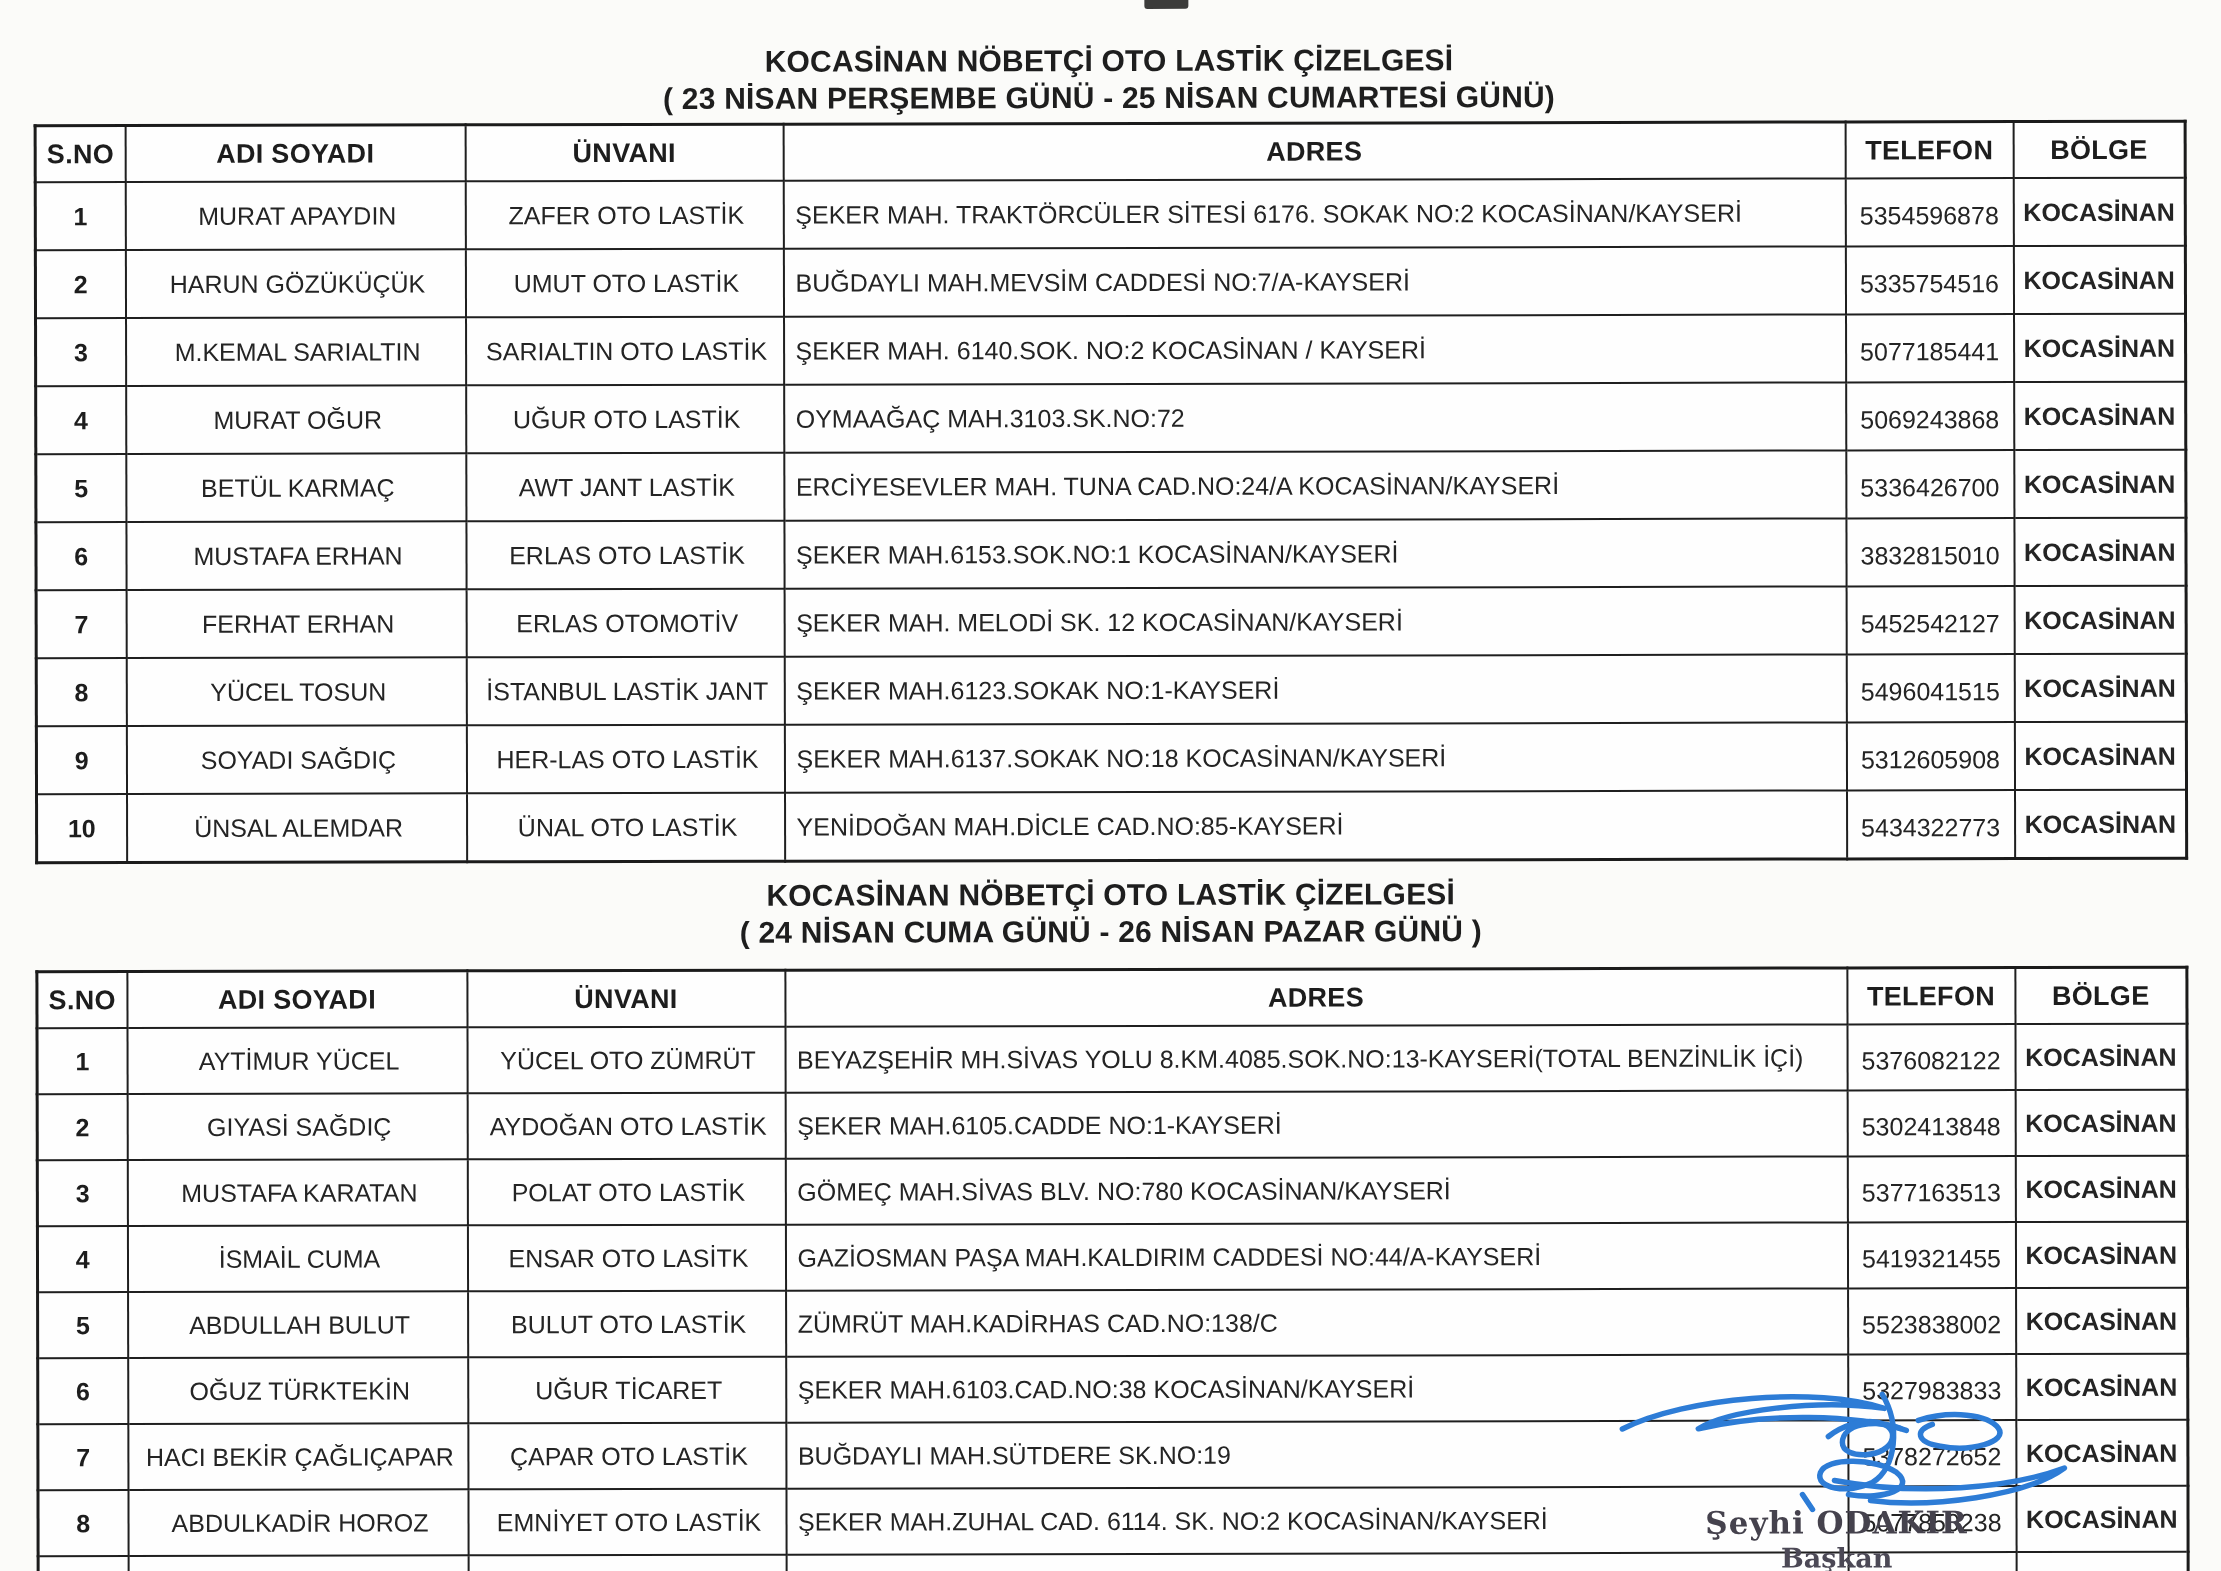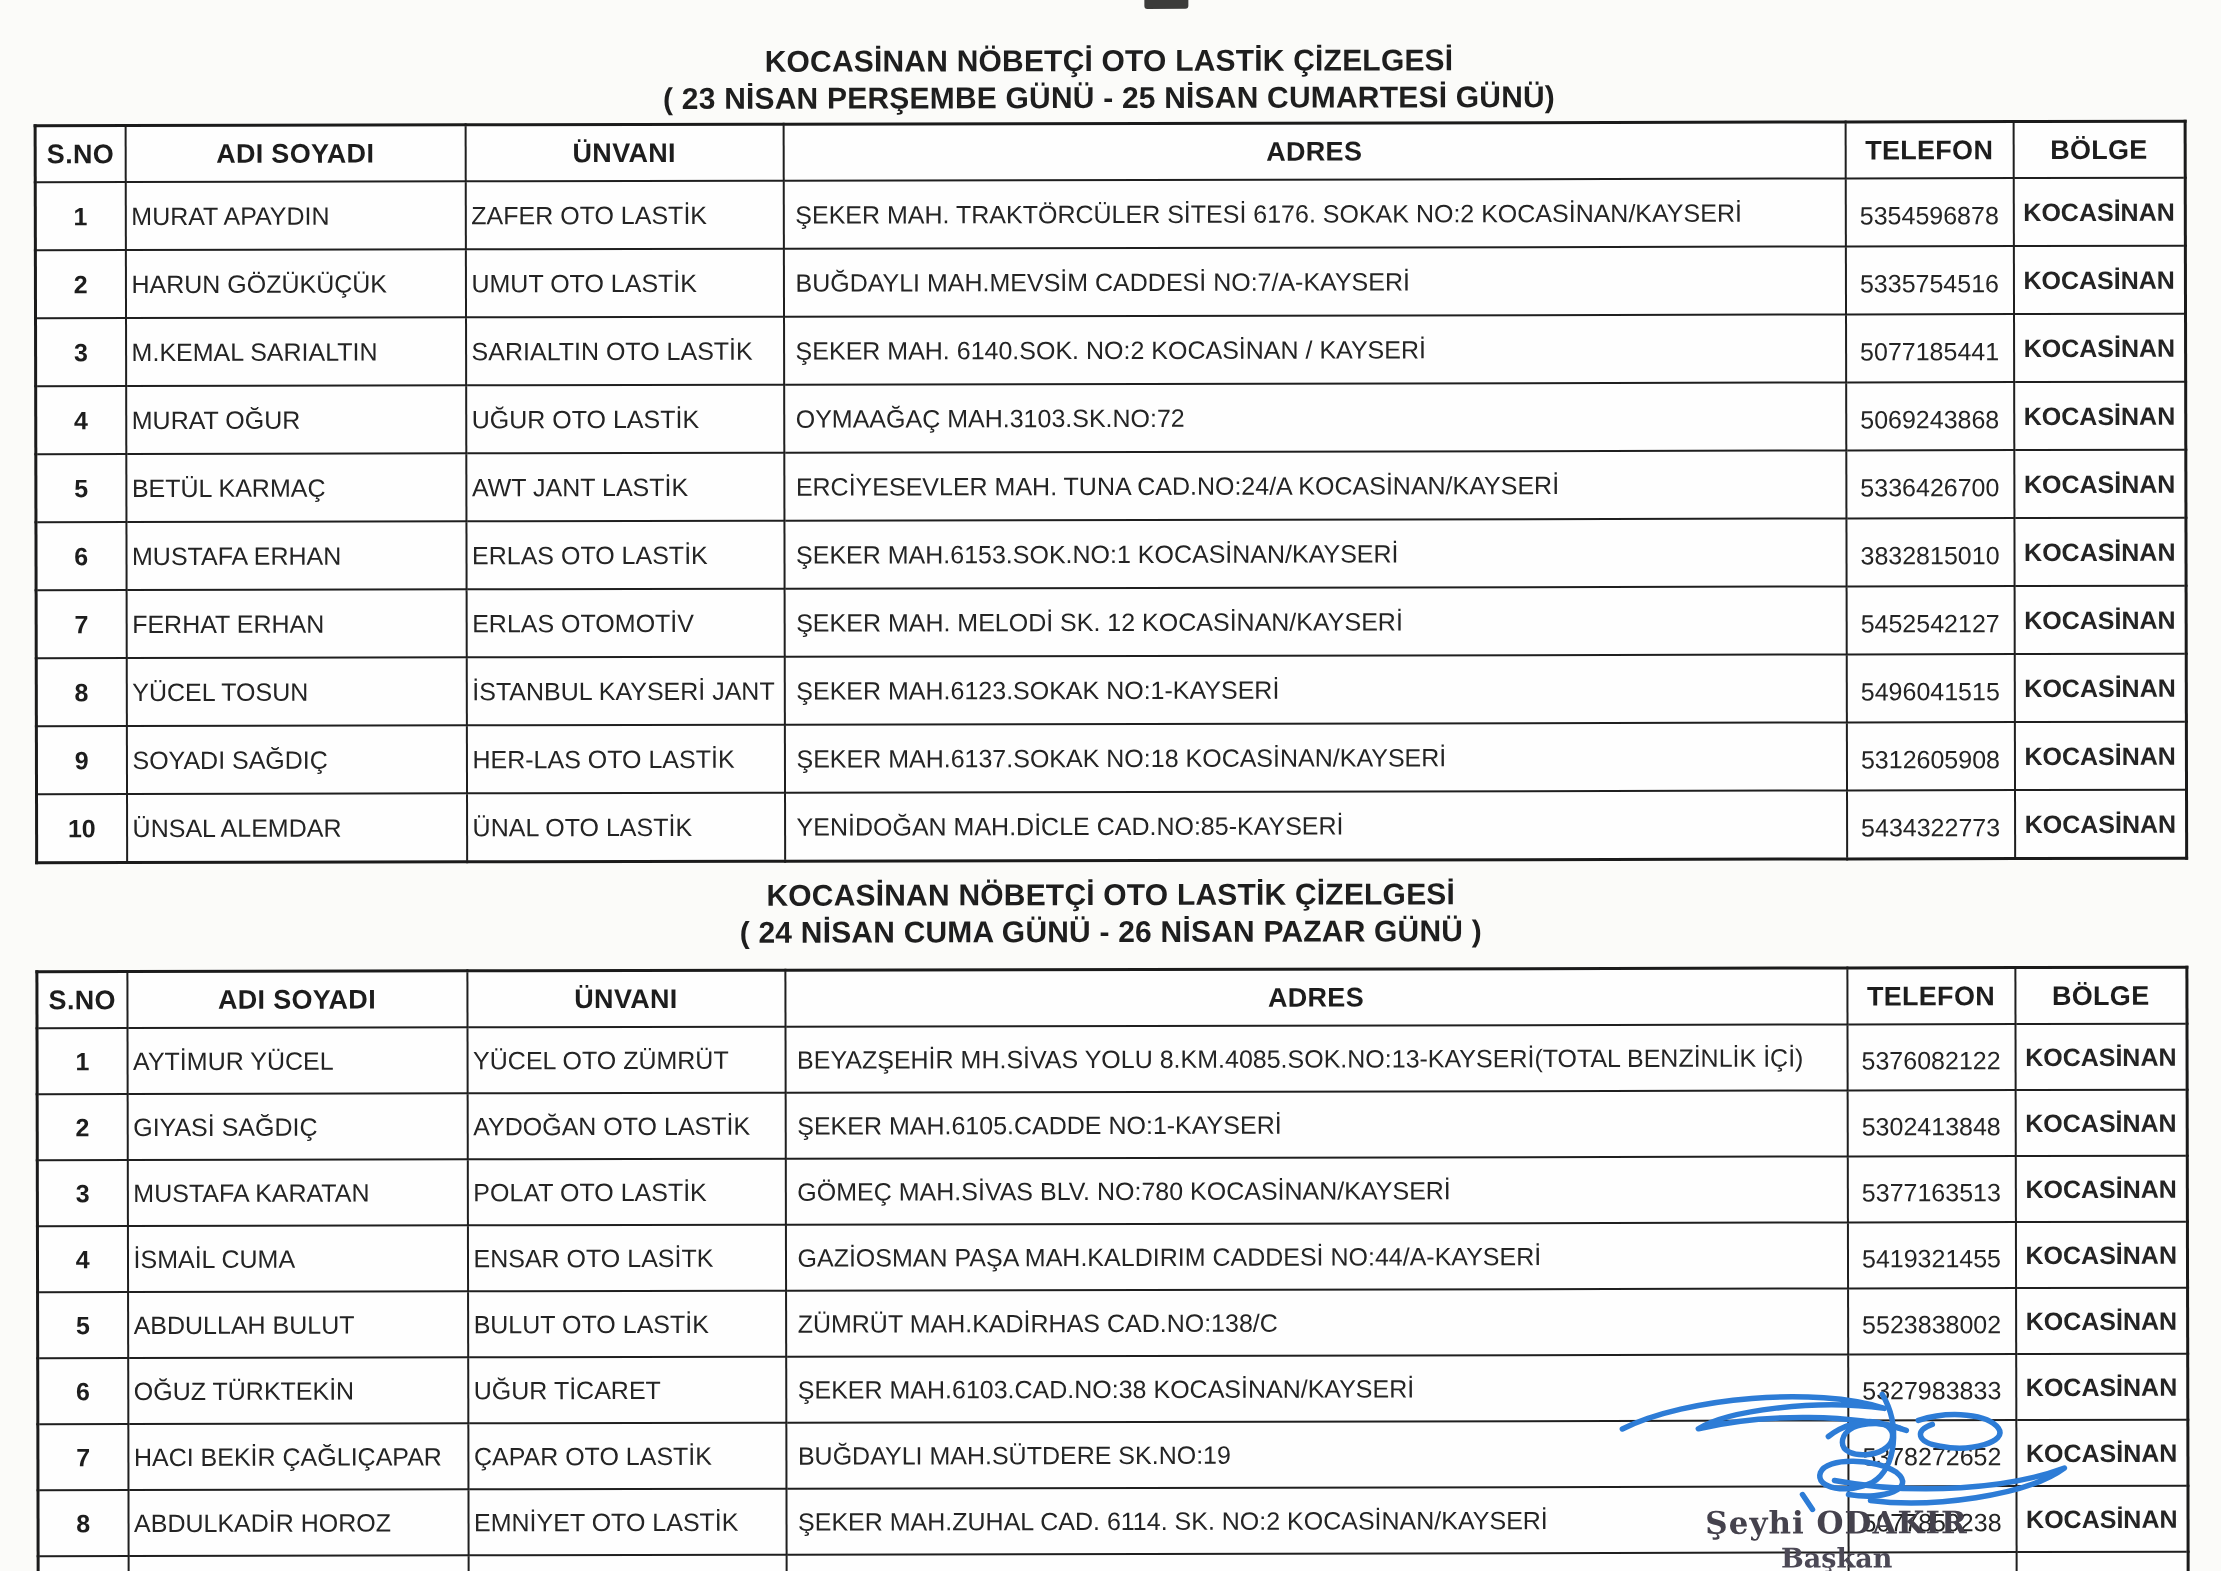--- a/index.html
+++ b/index.html
@@ -42,21 +42,21 @@
     font-size:27px;
     font-weight:bold;
     color:#1d1d1d;
     height:52px;
     text-align:center;
     letter-spacing:0.3px;
   }
   table.duty td{height:57px;font-size:25px;}
   table.t2 td{height:55px;}
   td.c-no{text-align:center;font-weight:bold;color:#1d1d1d;}
-  td.c-name,td.c-company{text-align:left;padding-left:5px;}
+  td.c-name,td.c-company{text-align:center;padding-left:5px;}
   td.c-address{text-align:left;padding-left:11px;}
   td.c-phone{text-align:center;font-size:24px;padding-top:8px;margin-left:24px;}
   td.c-region{text-align:center;font-size:24px;font-weight:bold;}
   col.w-no{width:90px;}
   col.w-name{width:340px;}
   col.w-company{width:318px;}
   col.w-address{width:1062px;}
   col.w-phone{width:168px;}
   col.w-region{width:172px;}
   .scan-artifact{
@@ -171,21 +171,21 @@
           <td class="c-name">FERHAT ERHAN</td>
           <td class="c-company">ERLAS OTOMOTİV</td>
           <td class="c-address">ŞEKER MAH. MELODİ SK. 12  KOCASİNAN/KAYSERİ</td>
           <td class="c-phone">5452542127</td>
           <td class="c-region">KOCASİNAN</td>
         </tr>
 
         <tr>
           <td class="c-no">8</td>
           <td class="c-name">YÜCEL TOSUN</td>
-          <td class="c-company">İSTANBUL KAYSERİ JANT</td>
+          <td class="c-company">İSTANBUL LASTİK JANT</td>
           <td class="c-address">ŞEKER MAH.6123.SOKAK NO:1-KAYSERİ</td>
           <td class="c-phone">5496041515</td>
           <td class="c-region">KOCASİNAN</td>
         </tr>
 
         <tr>
           <td class="c-no">9</td>
           <td class="c-name">SOYADI SAĞDIÇ</td>
           <td class="c-company">HER-LAS OTO LASTİK</td>
           <td class="c-address">ŞEKER MAH.6137.SOKAK NO:18 KOCASİNAN/KAYSERİ</td>

